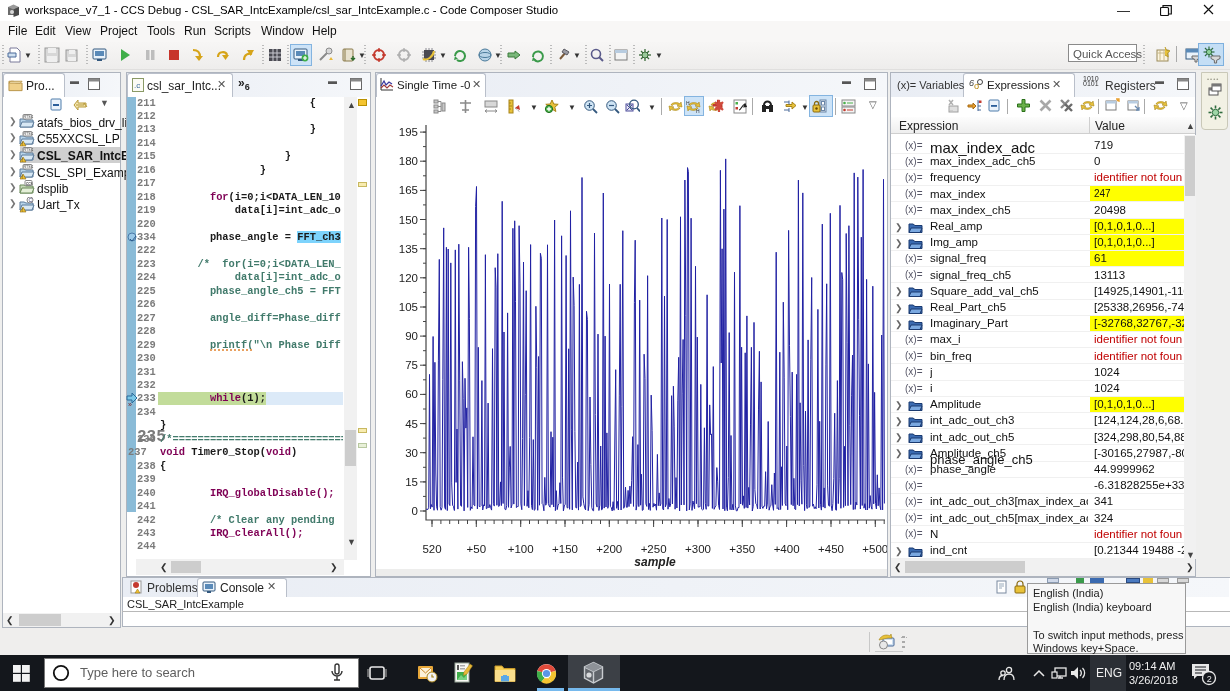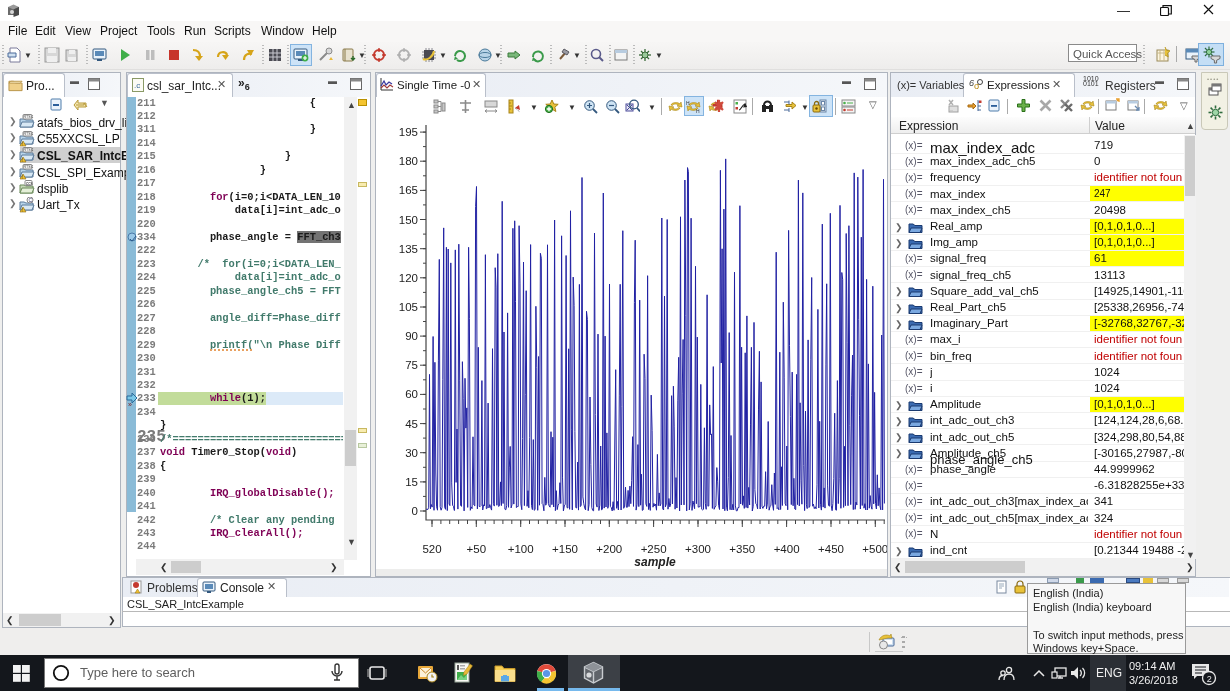--- a/index.html
+++ b/index.html
@@ -17,20 +17,21 @@
 </style></head>
 <body>
 
 <div class="abs titlebar">
  <svg class="abs" style="left:7px;top:4px" width="13" height="13" viewBox="0 0 13 13">
       <rect x="1" y="3" width="11" height="8" fill="#6b6b6b"></rect>
       <path d="M1 3 L6.5 0.5 L12 3 L6.5 5.5 Z" fill="#9a9a9a"></path>
       <path d="M6.5 5.5 L12 3 V11 L6.5 13 Z" fill="#4a4a4a"></path>
       <circle cx="5" cy="8" r="2" fill="#d8d8d8"></circle>
     </svg>
+ <span class="abs" style="left:25px;top:4px">workspace_v7_1 - CCS Debug - CSL_SAR_IntcExample/csl_sar_IntcExample.c - Code Composer Studio</span>
  <span class="winbtn" style="left:1117px;top:3px;font-size:13px">—</span>
  <svg class="abs" style="left:1160px;top:5px" width="12" height="11" viewBox="0 0 12 11">
       <rect x="0.5" y="2.5" width="8" height="8" fill="none" stroke="#111" stroke-width="1.2" rx="1"></rect>
       <path d="M3 2.5 V0.7 H11.3 V9 H9" fill="none" stroke="#111" stroke-width="1.2"></path>
     </svg>
  <svg class="abs" style="left:1203px;top:4px" width="11" height="11" viewBox="0 0 11 11">
       <path d="M1 1 L10 10 M10 1 L1 10" stroke="#111" stroke-width="1.2"></path>
     </svg>
 </div>
 
@@ -306,35 +307,35 @@
 <svg class="abs" style="left:350px;top:78px" width="12" height="12" viewBox="0 0 12 12">
     <rect x="0.5" y="0.5" width="11" height="11" fill="#fff" stroke="#666"></rect>
     <rect x="0.5" y="0.5" width="11" height="3" fill="#888"></rect>
   </svg>
 <div class="abs" style="left:127px;top:97px;width:9px;height:415px;background:#8abbd7"></div>
 <div class="abs" style="left:158px;top:392.4px;width:108px;height:13px;background:#c2dc9a"></div>
 <div class="abs" style="left:266px;top:392.4px;width:77px;height:13px;background:#dceaf8"></div>
 <div class="abs mono" style="left:137px;top:96.5px;font-size:10.4px;font-weight:bold;color:#7b7b7b;line-height:13.45px">211</div>
 <div class="abs mono" style="left:160px;top:96.5px;font-size:10.4px;font-weight:bold;line-height:13.45px;white-space:pre;width:183px;overflow:hidden"><span style="color:#1a1a1a">                        {</span></div>
 <div class="abs mono" style="left:137px;top:110.0px;font-size:10.4px;font-weight:bold;color:#7b7b7b;line-height:13.45px">212</div>
-<div class="abs mono" style="left:137px;top:123.4px;font-size:10.4px;font-weight:bold;color:#7b7b7b;line-height:13.45px">311</div>
+<div class="abs mono" style="left:137px;top:123.4px;font-size:10.4px;font-weight:bold;color:#7b7b7b;line-height:13.45px">213</div>
 <div class="abs mono" style="left:160px;top:123.4px;font-size:10.4px;font-weight:bold;line-height:13.45px;white-space:pre;width:183px;overflow:hidden"><span style="color:#1a1a1a">                        }</span></div>
 <div class="abs mono" style="left:137px;top:136.8px;font-size:10.4px;font-weight:bold;color:#7b7b7b;line-height:13.45px">214</div>
 <div class="abs mono" style="left:137px;top:150.3px;font-size:10.4px;font-weight:bold;color:#7b7b7b;line-height:13.45px">215</div>
 <div class="abs mono" style="left:160px;top:150.3px;font-size:10.4px;font-weight:bold;line-height:13.45px;white-space:pre;width:183px;overflow:hidden"><span style="color:#1a1a1a">                    }</span></div>
 <div class="abs mono" style="left:137px;top:163.8px;font-size:10.4px;font-weight:bold;color:#7b7b7b;line-height:13.45px">216</div>
 <div class="abs mono" style="left:160px;top:163.8px;font-size:10.4px;font-weight:bold;line-height:13.45px;white-space:pre;width:183px;overflow:hidden"><span style="color:#1a1a1a">                }</span></div>
 <div class="abs mono" style="left:137px;top:177.2px;font-size:10.4px;font-weight:bold;color:#7b7b7b;line-height:13.45px">217</div>
 <div class="abs mono" style="left:137px;top:190.6px;font-size:10.4px;font-weight:bold;color:#7b7b7b;line-height:13.45px">218</div>
 <div class="abs mono" style="left:160px;top:190.6px;font-size:10.4px;font-weight:bold;line-height:13.45px;white-space:pre;width:183px;overflow:hidden"><span style="color:#1a1a1a">        </span><span style="color:#7f0055">for</span><span style="color:#1a1a1a">(i=0;i&lt;DATA_LEN_10</span></div>
 <div class="abs mono" style="left:137px;top:204.1px;font-size:10.4px;font-weight:bold;color:#7b7b7b;line-height:13.45px">219</div>
 <div class="abs mono" style="left:160px;top:204.1px;font-size:10.4px;font-weight:bold;line-height:13.45px;white-space:pre;width:183px;overflow:hidden"><span style="color:#1a1a1a">            data[i]=int_adc_o</span></div>
 <div class="abs mono" style="left:137px;top:217.6px;font-size:10.4px;font-weight:bold;color:#7b7b7b;line-height:13.45px">220</div>
 <div class="abs mono" style="left:137px;top:231.0px;font-size:10.4px;font-weight:bold;color:#7b7b7b;line-height:13.45px">334</div>
-<div class="abs mono" style="left:160px;top:231.0px;font-size:10.4px;font-weight:bold;line-height:13.45px;white-space:pre;width:183px;overflow:hidden"><span style="color:#1a1a1a">        phase_angle = </span><span style="color:#1a1a1a;background:#737373">FFT_ch3</span></div>
+<div class="abs mono" style="left:160px;top:231.0px;font-size:10.4px;font-weight:bold;line-height:13.45px;white-space:pre;width:183px;overflow:hidden"><span style="color:#1a1a1a">        phase_angle = </span><span style="color:#1a1a1a;background:#7dd3fc">FFT_ch3</span></div>
 <div class="abs mono" style="left:137px;top:244.4px;font-size:10.4px;font-weight:bold;color:#7b7b7b;line-height:13.45px">222</div>
 <div class="abs mono" style="left:137px;top:257.9px;font-size:10.4px;font-weight:bold;color:#7b7b7b;line-height:13.45px">223</div>
 <div class="abs mono" style="left:160px;top:257.9px;font-size:10.4px;font-weight:bold;line-height:13.45px;white-space:pre;width:183px;overflow:hidden"><span style="color:#417a6b;font-weight:bold">      /*  for(i=0;i&lt;DATA_LEN_</span></div>
 <div class="abs mono" style="left:137px;top:271.4px;font-size:10.4px;font-weight:bold;color:#7b7b7b;line-height:13.45px">224</div>
 <div class="abs mono" style="left:160px;top:271.4px;font-size:10.4px;font-weight:bold;line-height:13.45px;white-space:pre;width:183px;overflow:hidden"><span style="color:#417a6b;font-weight:bold">            data[i]=int_adc_o</span></div>
 <div class="abs mono" style="left:137px;top:284.8px;font-size:10.4px;font-weight:bold;color:#7b7b7b;line-height:13.45px">225</div>
 <div class="abs mono" style="left:160px;top:284.8px;font-size:10.4px;font-weight:bold;line-height:13.45px;white-space:pre;width:183px;overflow:hidden"><span style="color:#417a6b;font-weight:bold">        phase_angle_ch5 = FFT</span></div>
 <div class="abs mono" style="left:137px;top:298.2px;font-size:10.4px;font-weight:bold;color:#7b7b7b;line-height:13.45px">226</div>
 <div class="abs mono" style="left:137px;top:311.7px;font-size:10.4px;font-weight:bold;color:#7b7b7b;line-height:13.45px">227</div>
 <div class="abs mono" style="left:160px;top:311.7px;font-size:10.4px;font-weight:bold;line-height:13.45px;white-space:pre;width:183px;overflow:hidden"><span style="color:#417a6b;font-weight:bold">        angle_diff=Phase_diff</span></div>
@@ -344,21 +345,21 @@
 <div class="abs mono" style="left:137px;top:352.0px;font-size:10.4px;font-weight:bold;color:#7b7b7b;line-height:13.45px">230</div>
 <div class="abs mono" style="left:137px;top:365.5px;font-size:10.4px;font-weight:bold;color:#7b7b7b;line-height:13.45px">231</div>
 <div class="abs mono" style="left:137px;top:378.9px;font-size:10.4px;font-weight:bold;color:#7b7b7b;line-height:13.45px">232</div>
 <div class="abs mono" style="left:137px;top:392.4px;font-size:10.4px;font-weight:bold;color:#7b7b7b;line-height:13.45px">233</div>
 <div class="abs mono" style="left:160px;top:392.4px;font-size:10.4px;font-weight:bold;line-height:13.45px;white-space:pre;width:183px;overflow:hidden"><span style="color:#1a1a1a">        </span><span style="color:#7f0055">while</span><span style="color:#1a1a1a">(1);</span></div>
 <div class="abs mono" style="left:137px;top:405.8px;font-size:10.4px;font-weight:bold;color:#7b7b7b;line-height:13.45px">234</div>
 <div class="abs mono" style="left:137px;top:431px;font-size:16px;font-weight:bold;color:#7b7b7b;line-height:13.45px">235</div>
 <div class="abs mono" style="left:160px;top:419.3px;font-size:10.4px;font-weight:bold;line-height:13.45px;white-space:pre;width:183px;overflow:hidden"><span style="color:#1a1a1a">}</span></div>
 <div class="abs mono" style="left:137px;top:432.8px;font-size:10.4px;font-weight:bold;color:#7b7b7b;line-height:13.45px">236</div>
 <div class="abs mono" style="left:160px;top:432.8px;font-size:10.4px;font-weight:bold;line-height:13.45px;white-space:pre;width:183px;overflow:hidden"><span style="color:#417a6b;font-weight:bold">/*============================</span></div>
-<div class="abs mono" style="left:137px;top:446.2px;font-size:10.4px;font-weight:bold;color:#7b7b7b;line-height:13.45px">237</div>
+<div class="abs mono" style="left:128px;top:446.2px;font-size:10.4px;font-weight:bold;color:#7b7b7b;line-height:13.45px">237</div>
 <div class="abs mono" style="left:160px;top:446.2px;font-size:10.4px;font-weight:bold;line-height:13.45px;white-space:pre;width:183px;overflow:hidden"><span style="color:#7f0055">void</span><span style="color:#1a1a1a"> Timer0_Stop(</span><span style="color:#7f0055">void</span><span style="color:#1a1a1a">)</span></div>
 <div class="abs mono" style="left:137px;top:459.6px;font-size:10.4px;font-weight:bold;color:#7b7b7b;line-height:13.45px">238</div>
 <div class="abs mono" style="left:160px;top:459.6px;font-size:10.4px;font-weight:bold;line-height:13.45px;white-space:pre;width:183px;overflow:hidden"><span style="color:#1a1a1a">{</span></div>
 <div class="abs mono" style="left:137px;top:473.1px;font-size:10.4px;font-weight:bold;color:#7b7b7b;line-height:13.45px">239</div>
 <div class="abs mono" style="left:137px;top:486.5px;font-size:10.4px;font-weight:bold;color:#7b7b7b;line-height:13.45px">240</div>
 <div class="abs mono" style="left:160px;top:486.5px;font-size:10.4px;font-weight:bold;line-height:13.45px;white-space:pre;width:183px;overflow:hidden"><span style="color:#1a1a1a">        </span><span style="color:#7f0055">IRQ_globalDisable();</span></div>
 <div class="abs mono" style="left:137px;top:500.0px;font-size:10.4px;font-weight:bold;color:#7b7b7b;line-height:13.45px">241</div>
 <div class="abs mono" style="left:137px;top:513.5px;font-size:10.4px;font-weight:bold;color:#7b7b7b;line-height:13.45px">242</div>
 <div class="abs mono" style="left:160px;top:513.5px;font-size:10.4px;font-weight:bold;line-height:13.45px;white-space:pre;width:183px;overflow:hidden"><span style="color:#417a6b;font-weight:bold">        /* Clear any pending</span></div>
 <div class="abs mono" style="left:137px;top:526.9px;font-size:10.4px;font-weight:bold;color:#7b7b7b;line-height:13.45px">243</div>

